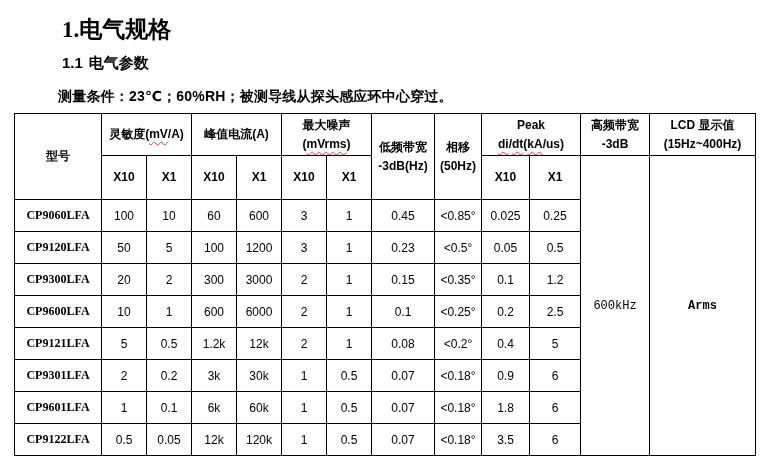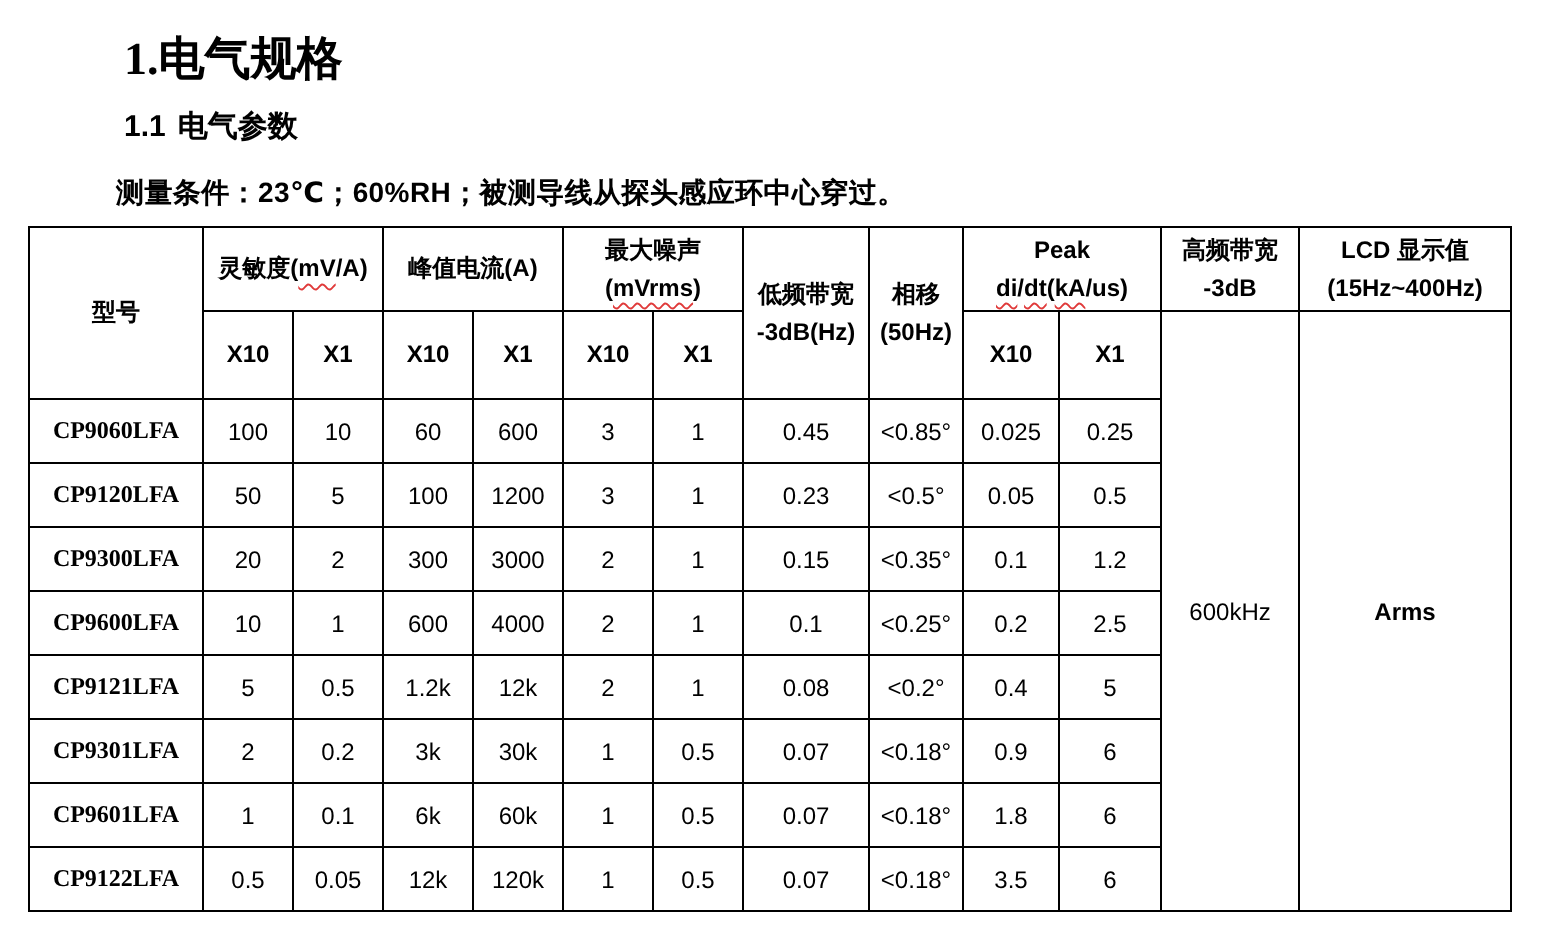--- a/index.html
+++ b/index.html
@@ -32,21 +32,21 @@
     border: 1px solid #000;
     text-align: center; vertical-align: middle;
     font-size: 12px; padding: 0 1px;
     overflow: hidden;
   }
   tr.hrow1 { height: 42px; }
   tr.hrow2 { height: 44px; }
   tr.drow  { height: 32px; }
   td.hcell { font-weight: bold; font-size: 12.5px; line-height: 1.55; }
   td.model-cell { font-weight: bold; font-size: 12px; font-family: Liberation Serif, serif; }
-  td.merged-cell { font-size: 12px; }
+  td.merged-cell { font-size: 12px; font-family: Liberation Mono, monospace; }
   td.merged-cell.bold { font-weight: bold; }
   .wavy {
     text-decoration-line: underline;
     text-decoration-style: wavy;
     text-decoration-color: #e03a3a;
     text-decoration-thickness: 1px;
     text-underline-offset: 3px;
   }
 </style>
 </head>
@@ -136,21 +136,21 @@
     <td>0.15</td>
     <td>&lt;0.35°</td>
     <td>0.1</td>
     <td>1.2</td>
   </tr>
   <tr class="drow">
     <td class="model-cell">CP9600LFA</td>
     <td>10</td>
     <td>1</td>
     <td>600</td>
-    <td>4000</td>
+    <td>6000</td>
     <td>2</td>
     <td>1</td>
     <td>0.1</td>
     <td>&lt;0.25°</td>
     <td>0.2</td>
     <td>2.5</td>
   </tr>
   <tr class="drow">
     <td class="model-cell">CP9121LFA</td>
     <td>5</td>

